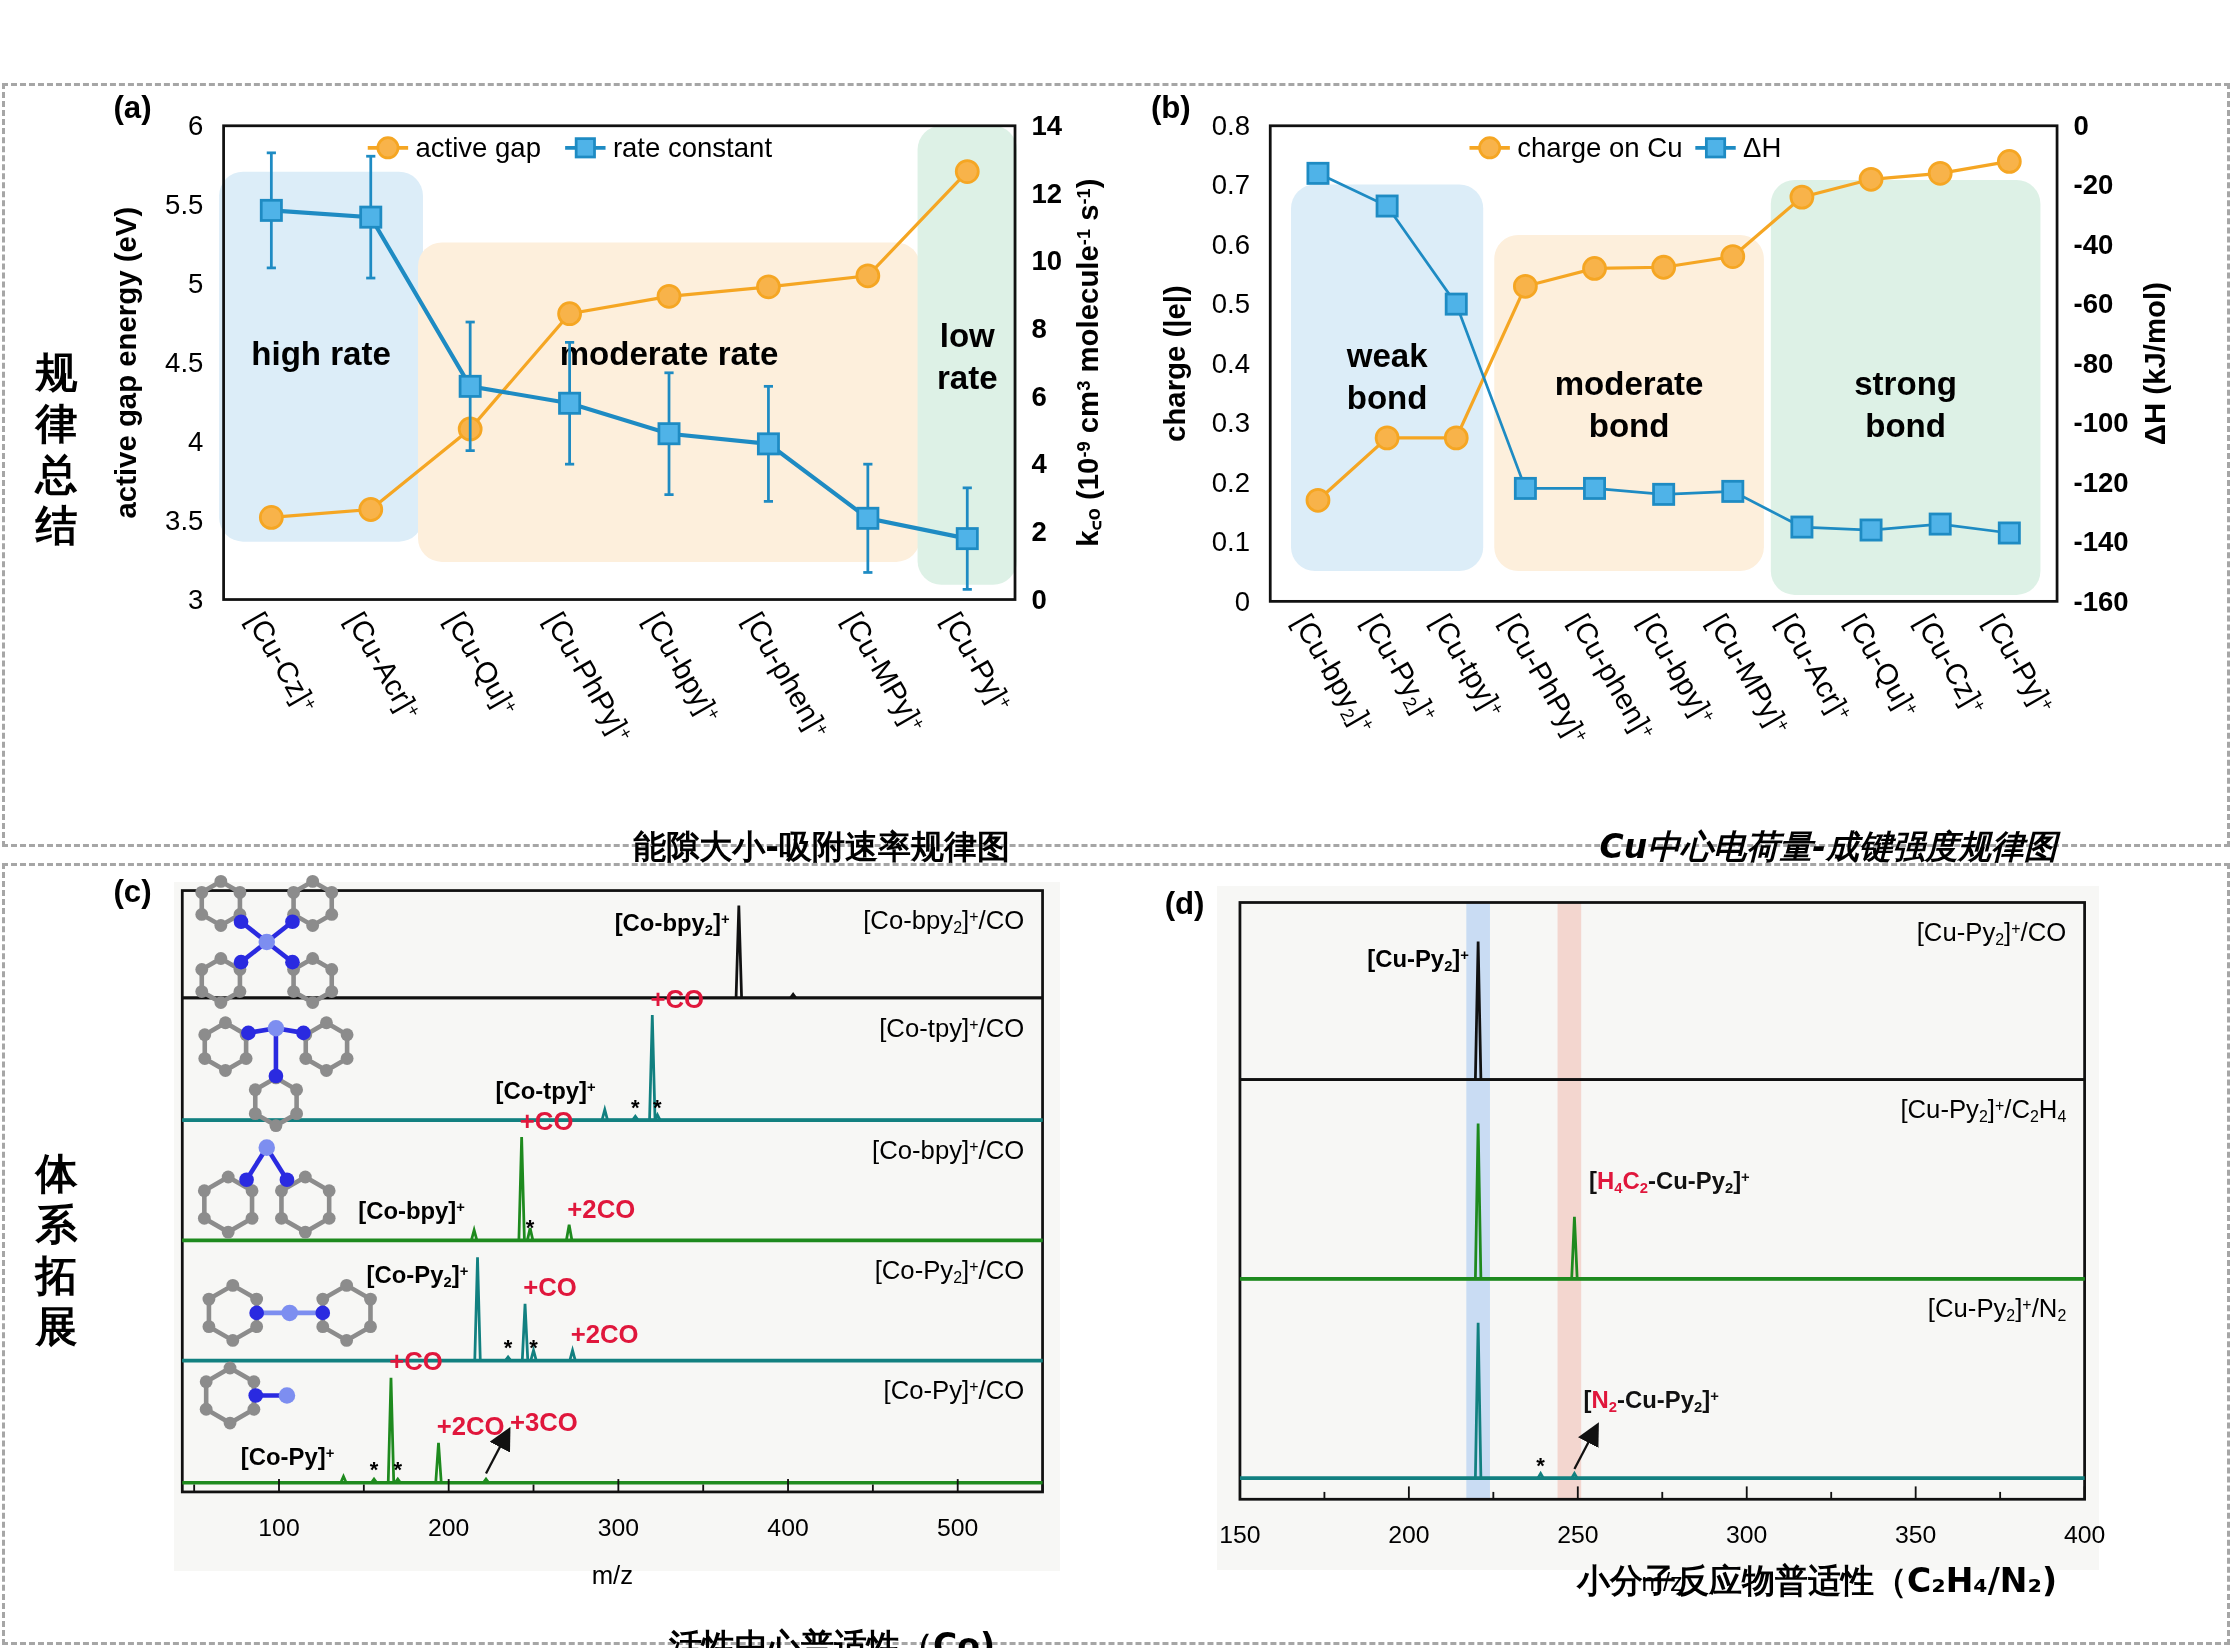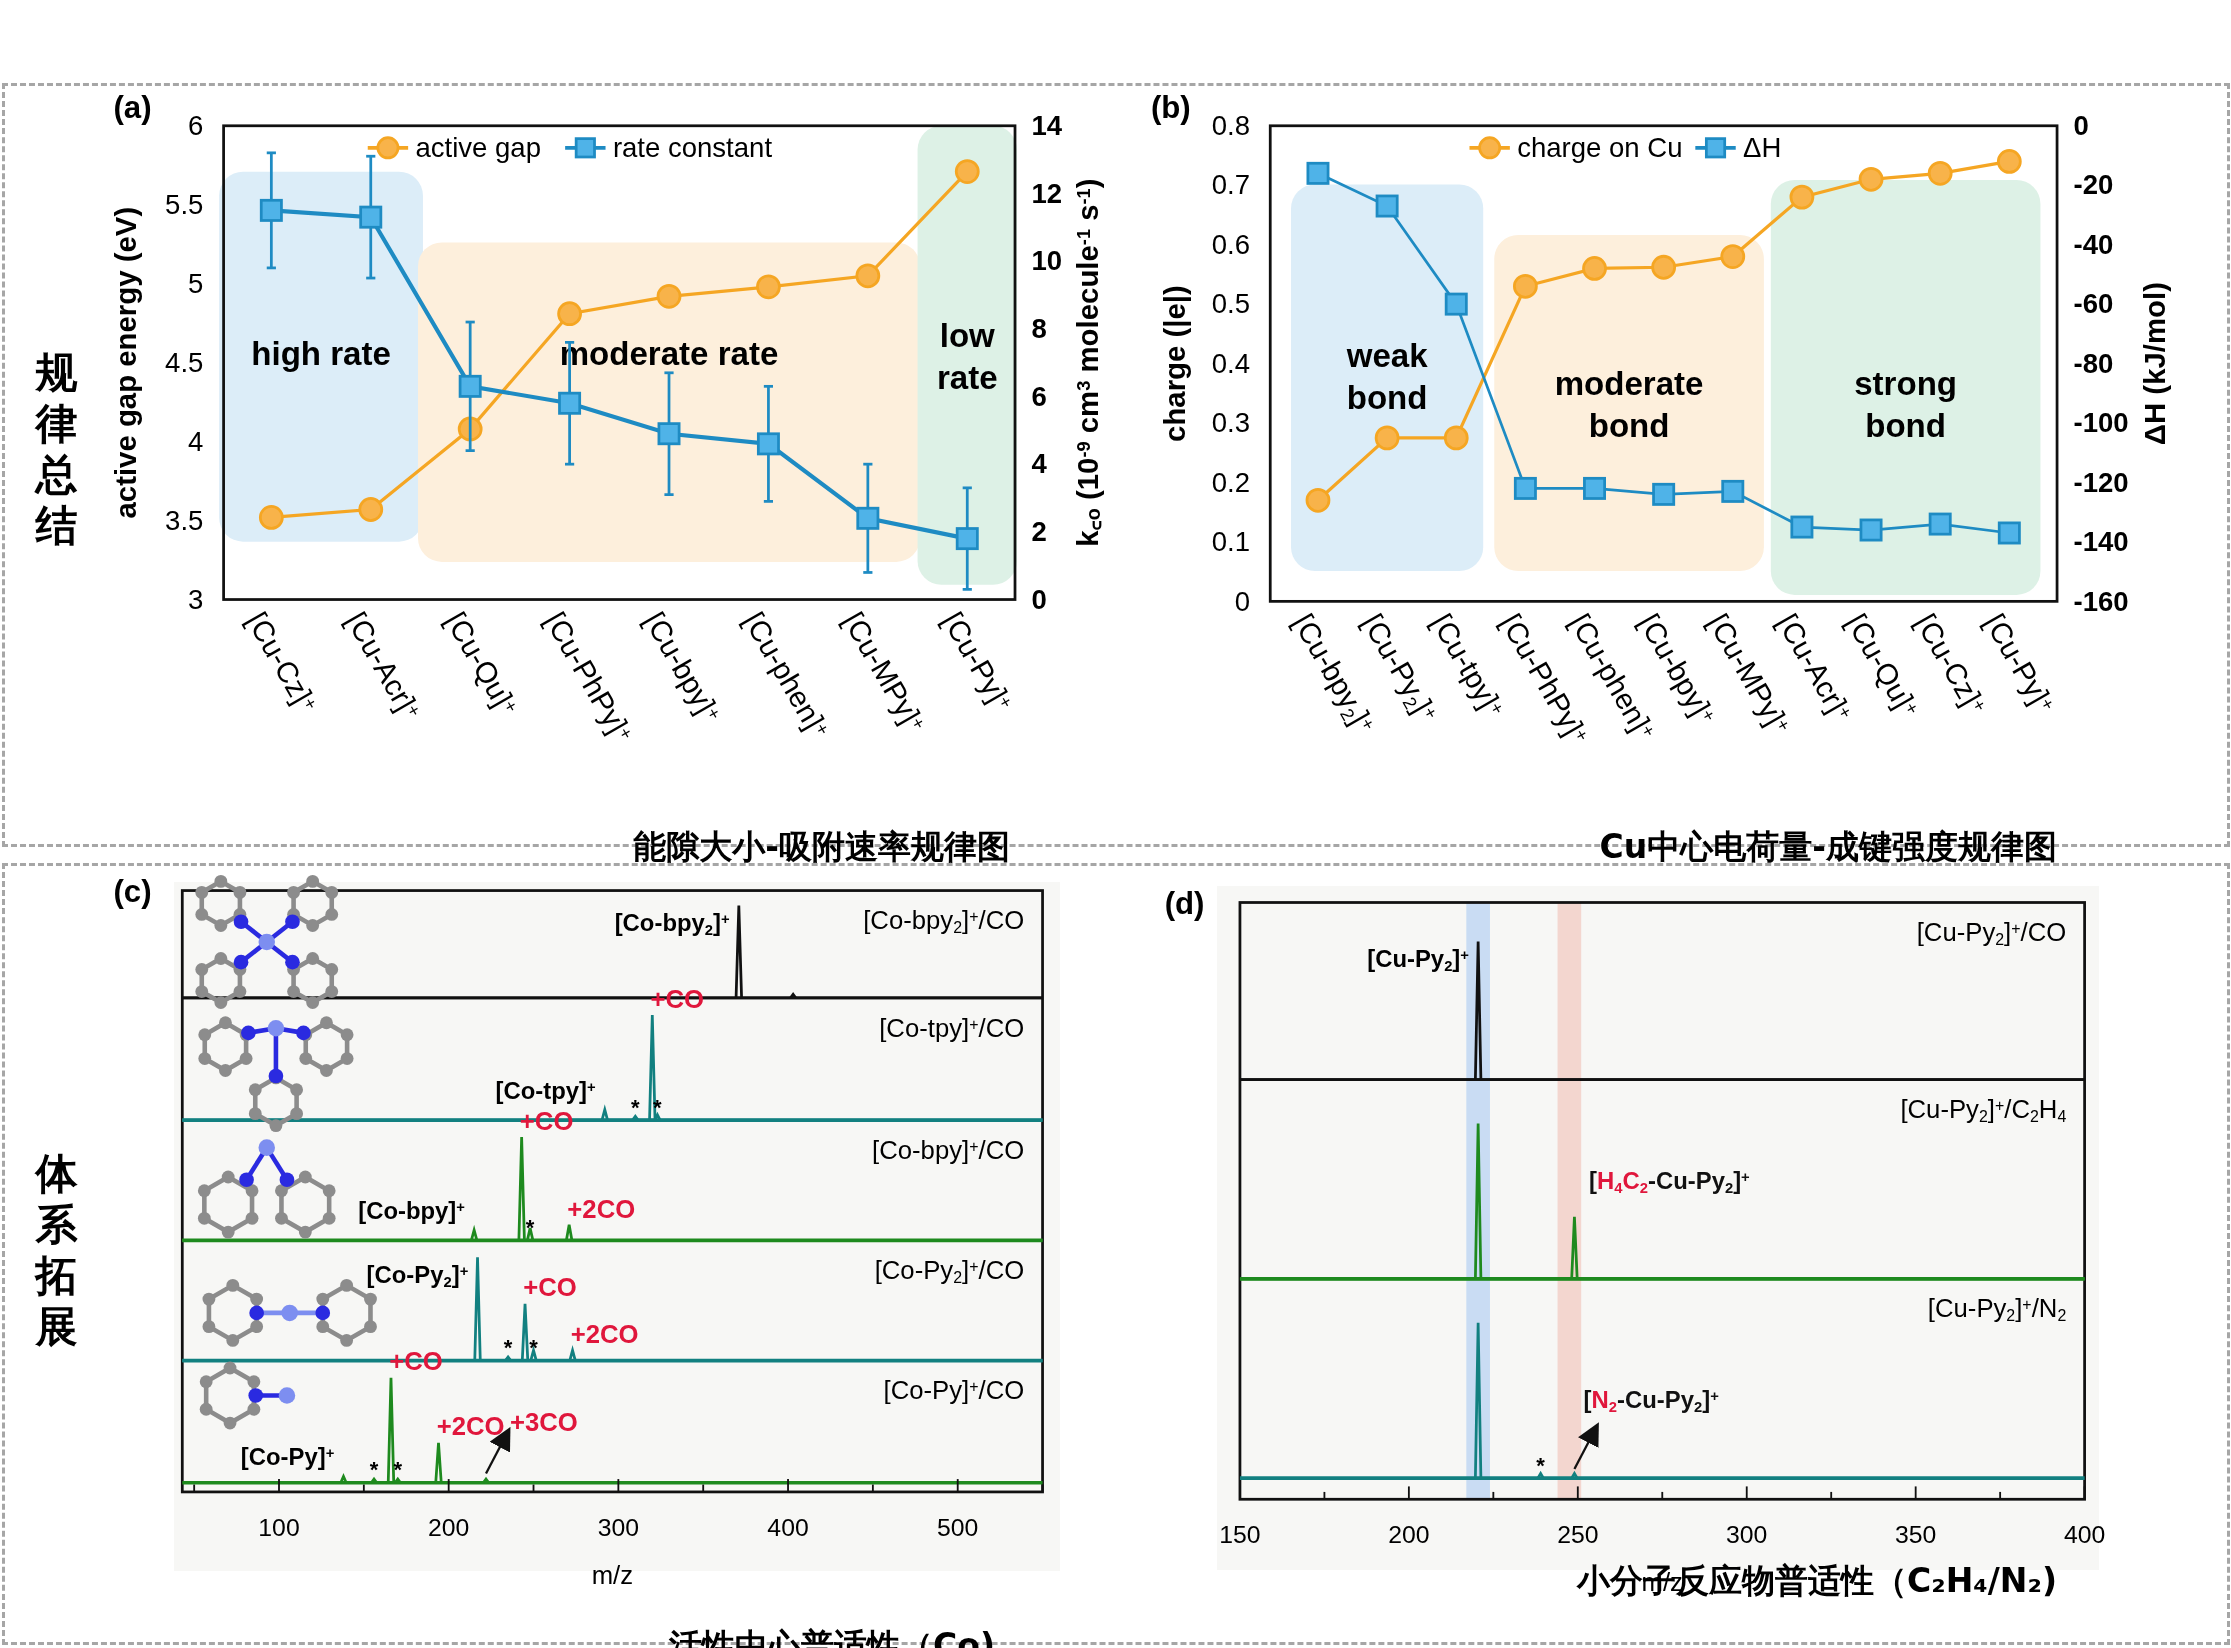--- a/index.html
+++ b/index.html
@@ -428,16 +428,16 @@
       <text x="1718" y="1681" font-size="27" text-anchor="middle">250</text>
       <text x="1902" y="1681" font-size="27" text-anchor="middle">300</text>
       <text x="2086" y="1681" font-size="27" text-anchor="middle">350</text>
       <text x="2270" y="1681" font-size="27" text-anchor="middle">400</text>
       <text x="1810" y="1733" font-size="28" text-anchor="middle">m/z</text>
       <text x="1268" y="995" font-size="34" font-weight="bold">(d)</text>
     </g>
 </svg>
 
 <div class="caption" style="left:275px;top:788px;width:735px;">能隙大小-吸附速率规律图</div>
-<div class="caption" style="left:1286px;top:788px;width:771px;">Cu中心电荷量-成键强度规律图</div>
+<div class="caption" style="left:1286px;top:788px;width:771px;font-style:italic;">Cu中心电荷量-成键强度规律图</div>
 <div class="caption" style="left:260px;top:1587px;width:735px;">活性中心普适性（Co)</div>
 <div class="caption" style="left:1286px;top:1522px;width:771px;">小分子反应物普适性（C₂H₄/N₂)</div>
 
 
 </body></html>

